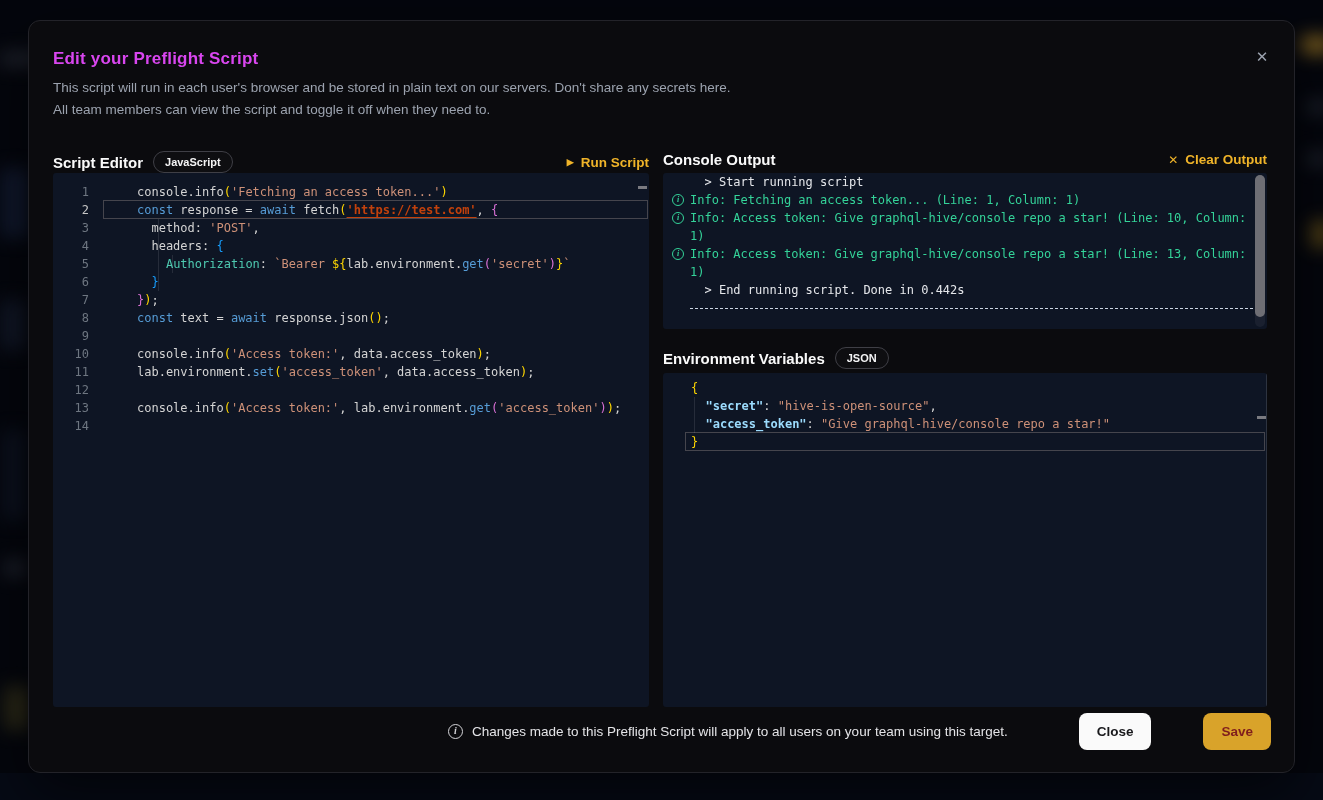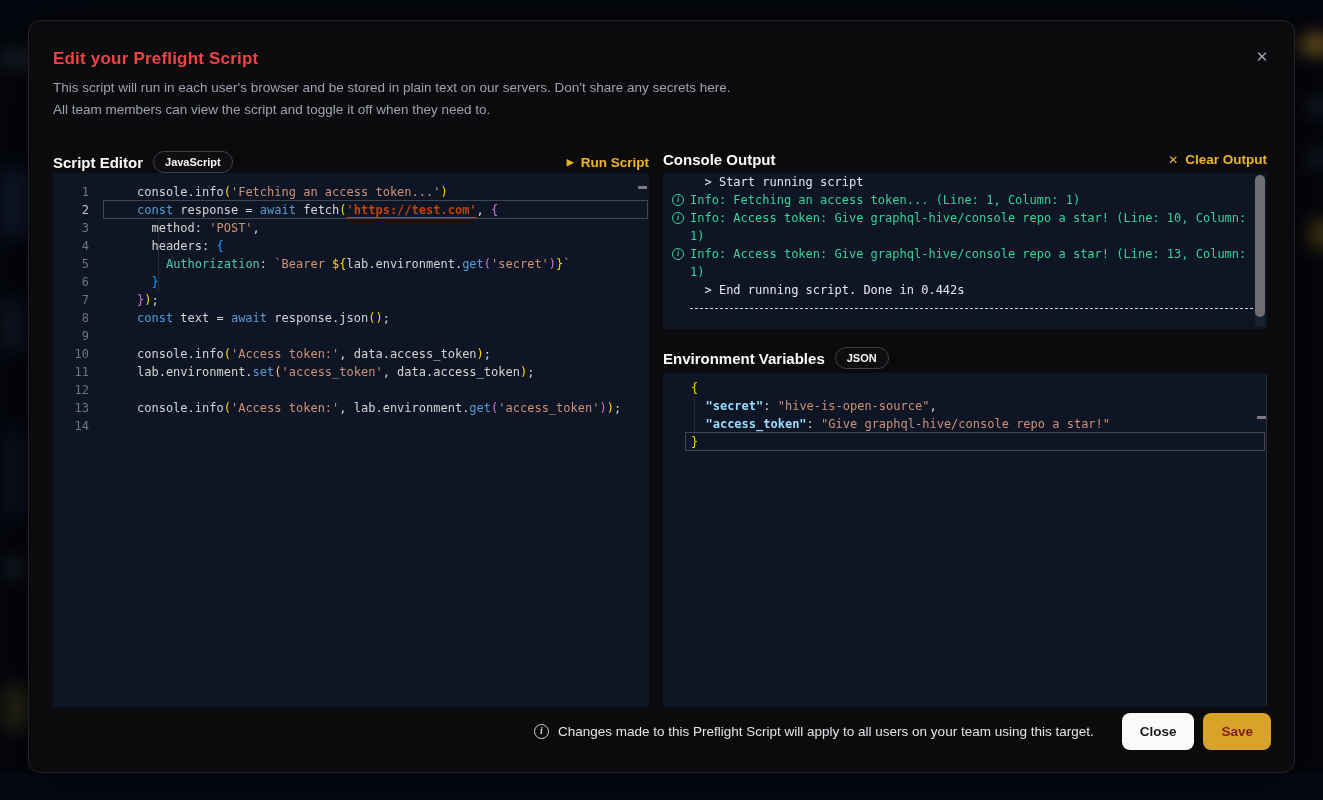--- a/index.html
+++ b/index.html
@@ -28,21 +28,21 @@
     position:absolute; left:28px; top:20px; width:1267px; height:753px;
     background:#0b0b0e; border:1px solid #232329; border-radius:12px;
     box-shadow:0 20px 60px rgba(0,0,0,.6);
   }
   .modal-close {
     position:absolute; top:24px; right:20px; width:24px; height:24px;
     color:#9ca3af; font-size:15px; line-height:24px; text-align:center; cursor:pointer;
   }
   .modal-title {
     position:absolute; left:24px; top:28px;
-    color:#ef4444; font-size:17px; font-weight:bold; letter-spacing:.2px;
+    color:#d946ef; font-size:17px; font-weight:bold; letter-spacing:.2px;
   }
   .modal-desc {
     position:absolute; left:24px; top:56px;
     color:#9ca3af; font-size:13.5px; line-height:22px;
   }
 
   .section-label { color:#fafafa; font-size:15px; font-weight:bold; }
   .badge {
     display:inline-block; margin-left:10px; padding:4px 11px;
     border:1px solid #3f3f46; border-radius:999px;
@@ -127,20 +127,21 @@
   .notice { display:flex; align-items:center; gap:9px; margin-right:19px; color:#e4e4e7; font-size:13.5px; }
   .notice-ic {
     width:15px; height:15px; border:1.3px solid #d4d4d8; border-radius:50%;
     color:#d4d4d8; font-size:10px; line-height:12.5px; text-align:center; flex:0 0 auto;
     font-family:"Liberation Serif", serif; font-style:italic; font-weight:bold;
   }
   .btn {
     height:37px; border-radius:8px; border:none; cursor:pointer;
     font-family:"Liberation Sans", sans-serif; font-size:13.5px; font-weight:bold;
     padding:0 18px;
+    margin-left:43px;
   }
   .btn-close { background:#fafafa; color:#18181b; }
   .btn-save  { background:#d9a32a; color:#7f1d1d; }
 </style>
 </head>
 <body>
 
 <div class="bg-blob blob-a"></div>
 <div class="bg-blob blob-b"></div>
 <div class="bg-blob blob-c"></div>

